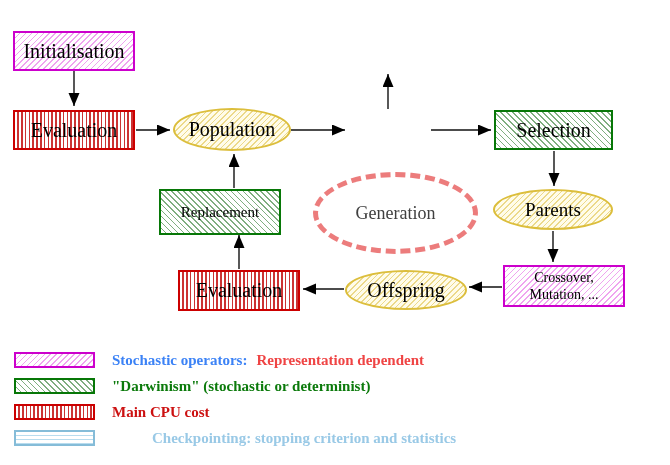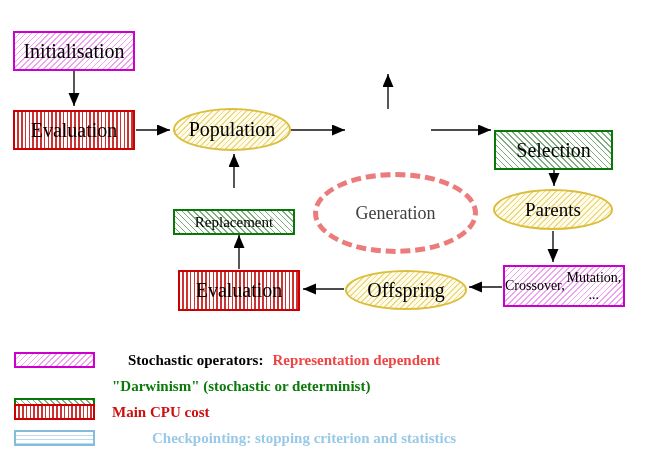--- a/index.html
+++ b/index.html
@@ -5,40 +5,40 @@
   html,body{margin:0;padding:0;background:#fff;}
   .stage{position:relative;width:670px;height:465px;background:#ffffff;overflow:hidden;
          font-family:"Liberation Serif","DejaVu Serif",serif;}
   .arrows{position:absolute;left:0;top:0;z-index:1;}
   .node{position:absolute;z-index:2;display:flex;align-items:center;justify-content:center;
         box-sizing:border-box;color:#000;font-size:19px;text-align:center;}
   .ellipse{border-radius:50%;}
   
   .b-magenta{border:2px solid #cc00cc;}
   .b-red{border:2px solid #cc0000;}
-  .b-green{border:2px solid #077707;margin-top:20px;}
+  .b-green{border:2px solid #077707;}
   .b-cyan{border:2px solid #85bcd8;}
   .b-yellow{border:2px solid #dcbe3c;}
   .b-dash-salmon{border:5px dashed #ec7c7c;}
   
   .hatch-magenta{background:repeating-linear-gradient(135deg,#ffffff 0px,#ffffff 3px,#efa4ef 3px,#efa4ef 4.2px);}
   .hatch-green{background:repeating-linear-gradient(45deg,#ffffff 0px,#ffffff 3px,#7fae7f 3px,#7fae7f 4.2px);}
   .hatch-red{background:repeating-linear-gradient(90deg,#ffffff 0px,#ffffff 2.2px,#cc3333 2.2px,#cc3333 3.8px);}
   .hatch-cyan{background:repeating-linear-gradient(180deg,#ffffff 0px,#ffffff 2.8px,#b8dcee 2.8px,#b8dcee 4px);}
   .hatch-yellow{background:repeating-linear-gradient(135deg,#fffcea 0px,#fffcea 2.8px,#ecd98a 2.8px,#ecd98a 4px);}
   
   .fs20{font-size:20px;}
   .fs18{font-size:18px;}
   .fs15{font-size:15px;}
-  .twoline{flex-direction:row;font-size:14px;line-height:1.25;}
+  .twoline{flex-direction:column;font-size:14px;line-height:1.25;}
   .gen-text{color:#404040;font-size:18px;}
   
   .swatch{position:absolute;left:14px;width:81px;height:16px;box-sizing:border-box;z-index:2;}
   .ltext{position:absolute;left:112px;z-index:2;font-weight:bold;font-size:15px;line-height:18px;white-space:nowrap;}
-  .c-magenta{color:#000000;margin-left:16px;}
+  .c-magenta{color:#3b82f6;}
   .c-gold{color:#ef4444;margin-left:9px;}
   .c-green{color:#0b7a0b;}
   .c-red{color:#cc1111;}
   .c-cyan{color:#99c9e6;margin-left:40px;}
 </style>
 </head>
 <body>
 
 <div class="stage">
 
@@ -72,21 +72,21 @@
   <div class="node ellipse b-yellow hatch-yellow fs20" style="left:173px;top:108px;width:118px;height:43px">
     <span>Population</span>
   </div>
 
 
 
   <div class="node b-green hatch-green fs20" style="left:494px;top:110px;width:119px;height:40px">
     <span>Selection</span>
   </div>
 
-  <div class="node b-green hatch-green fs15" style="left:173px;top:189px;width:122px;height:26px">
+  <div class="node b-green hatch-green fs15" style="left:159px;top:189px;width:122px;height:46px">
     <span>Replacement</span>
   </div>
 
   <div class="node ellipse b-dash-salmon gen-text" style="left:313px;top:172px;width:165px;height:82px">
     <span>Generation</span>
   </div>
 
   <div class="node ellipse b-yellow hatch-yellow" style="left:493px;top:189px;width:120px;height:41px">
     <span>Parents</span>
   </div>

